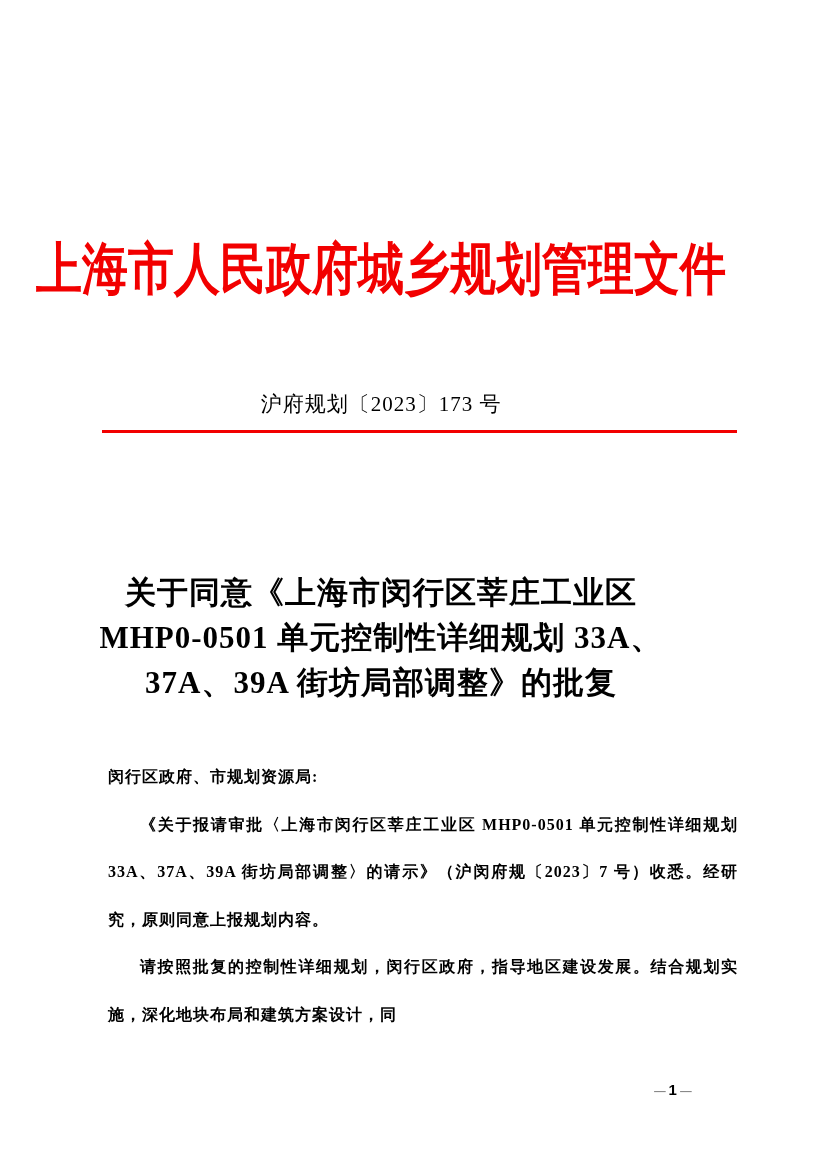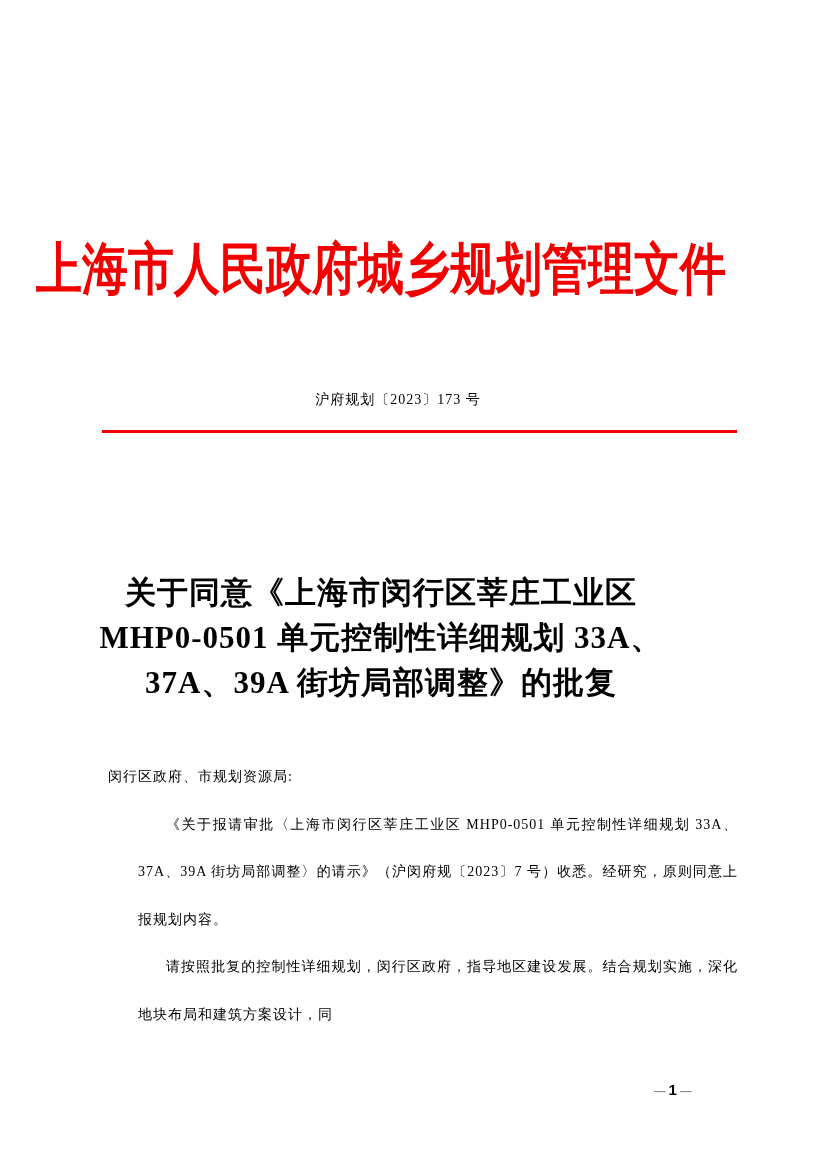--- a/index.html
+++ b/index.html
@@ -34,24 +34,24 @@
     font-size: 46px;
     line-height: 1;
     letter-spacing: 0px;
     white-space: nowrap;
     transform: scaleY(1.22);
     transform-origin: center top;
   }
   .doc-number {
     position: absolute;
     top: 392px;
-    left: 17px;
+    left: 0;
     width: 100%;
     text-align: center;
-    font-size: 14px;
+    font-size: 21px;
     letter-spacing: 1px;
     line-height: 1.2;
   }
   .red-rule {
     position: absolute;
     top: 430px;
     left: 102px;
     width: 635px;
     height: 3px;
     background: var(--accent-red);
@@ -65,27 +65,28 @@
     font-weight: bold;
     font-size: 31px;
     line-height: 45px;
     letter-spacing: 1px;
   }
   .doc-body {
     position: absolute;
     top: 753px;
     left: 108px;
     width: 630px;
-    font-size: 14px;
+    font-size: 16px;
     line-height: 47.5px;
     letter-spacing: 1px;
     text-align: justify;
+    font-weight: bold;
   }
   .doc-body p { margin: 0; }
-  .doc-body p.indent { text-indent: 2em; margin-left: 30px; }
+  .doc-body p.indent { text-indent: 2em; }
   .page-footer {
     position: absolute;
     top: 1080px;
     left: 656px;
     display: flex;
     align-items: center;
     gap: 5px;
     font-size: 15px;
     line-height: 20px;
   }

